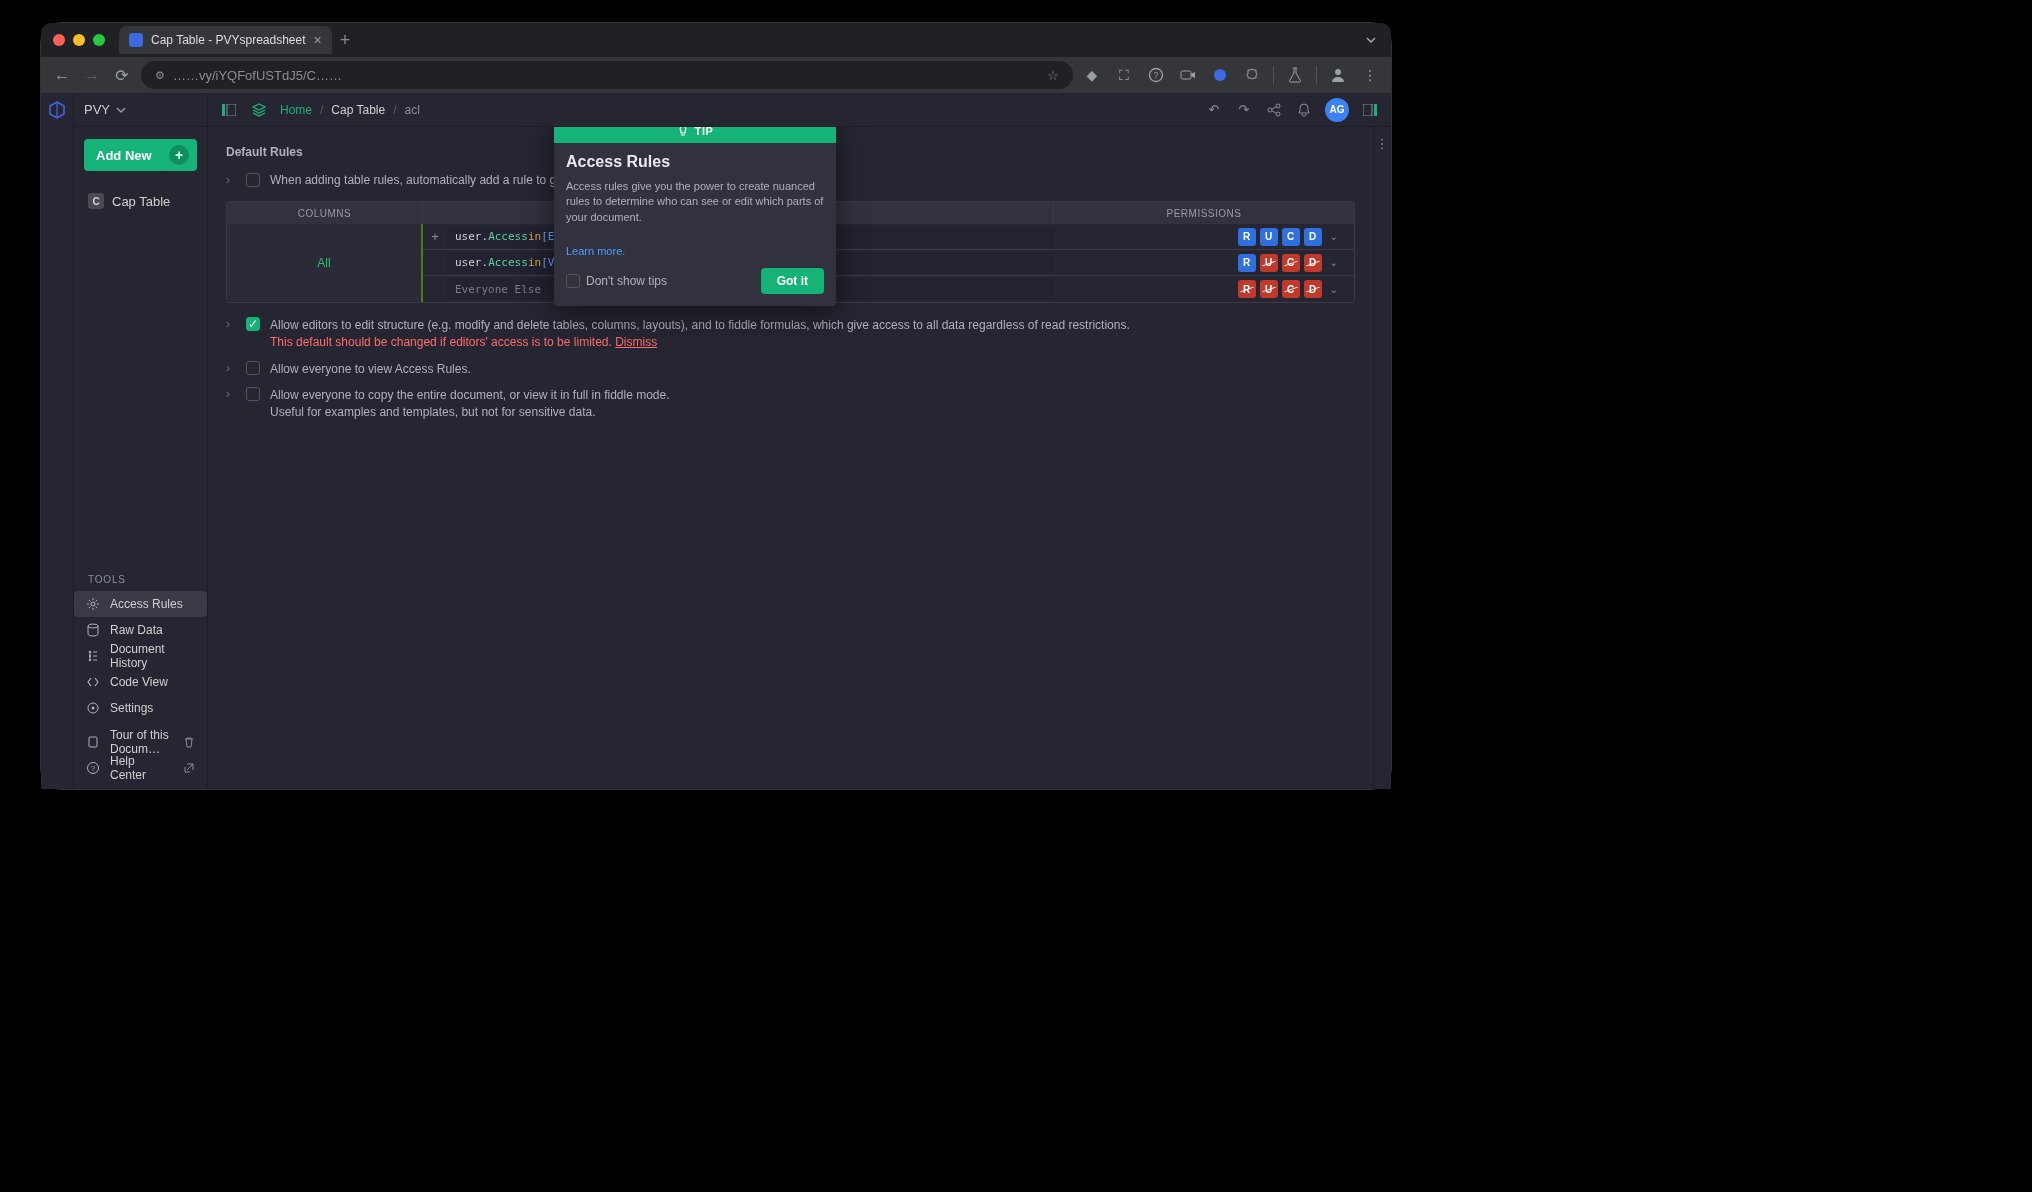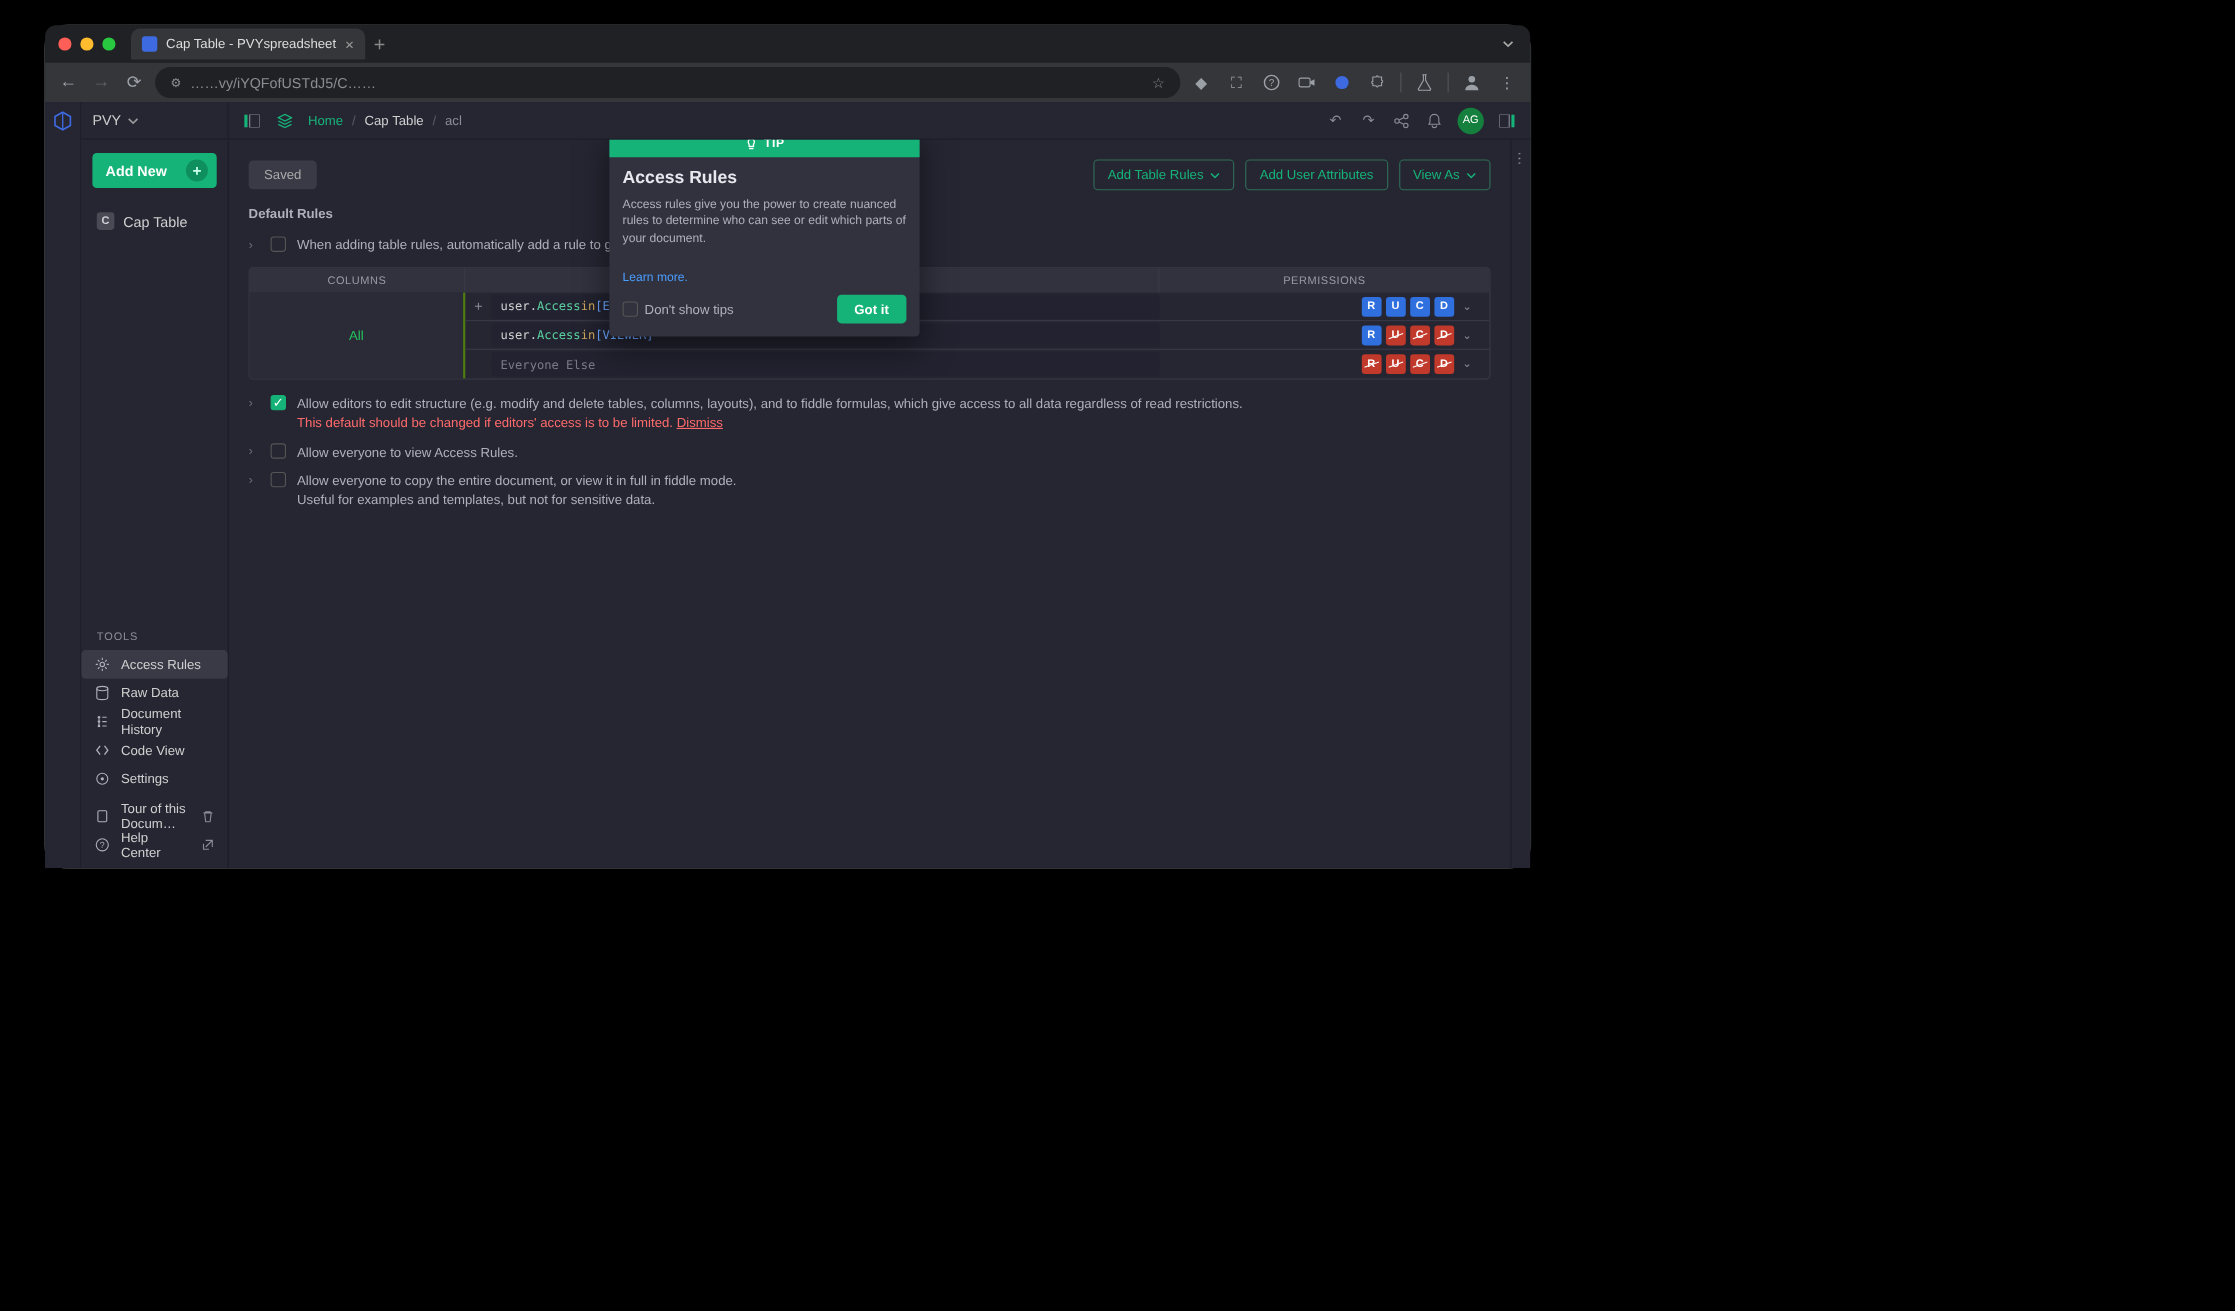--- a/index.html
+++ b/index.html
@@ -86,21 +86,21 @@
   .topbar {
     height:34px; border-bottom:1px solid #1d1d28;
     display:flex;align-items:center; padding:0 12px; gap:12px;
     background:#262633;
   }
   .crumbs{ display:flex;align-items:center;gap:8px;font-size:12px;color:#8a8d98;}
   .crumbs a{ color:#16b378; text-decoration:none;}
   .crumbs .sep{ color:#5a5a66;}
   .topbar .sp{ margin-left:auto; display:flex;align-items:center;gap:12px;}
   .top-ico{ color:#8a8d98;width:18px;height:18px;display:flex;align-items:center;justify-content:center;}
-  .avatar{ width:24px;height:24px;border-radius:50%;background:#15803d;color:#fff;display:flex;align-items:center;justify-content:center;font-size:10px;font-weight:400;}
+  .avatar{ width:24px;height:24px;border-radius:50%;background:#3b82f6;color:#fff;display:flex;align-items:center;justify-content:center;font-size:10px;font-weight:700;}
 
   .content{
     flex:1; display:flex; flex-direction:column; padding:18px; gap:14px; overflow:auto;
     position:relative;
   }
   .content-topbtns { display:flex; align-items:center; gap:10px; }
   .saved-btn{ background:#3a3a47;color:#aaa;border-radius:4px;padding:6px 14px;font-size:12px;}
   .content-topbtns .spacer{ flex:1; }
   .outline-btn{
     border:1px solid #2f6f57; color:#16b378; border-radius:4px; padding:6px 12px;
@@ -393,39 +393,20 @@
             <svg width="14" height="12" viewBox="0 0 14 12">
                 <rect x="0" y="0" width="9" height="12" fill="none" stroke="#8a8d98"></rect>
                 <rect x="11" y="0" width="3" height="12" fill="#16b378"></rect>
               </svg>
           </span>
         </div>
       </div>
 
       <div style="flex:1;display:flex;">
         <div class="content">
-          <div class="content-topbtns">
-            <div class="saved-btn">Saved</div>
-            <div class="spacer"></div>
-            <div class="outline-btn">
-              <span>Add Table Rules</span>
-              <svg width="9" height="9" viewBox="0 0 10 10">
-                  <path d="M1 3l4 4 4-4" fill="none" stroke="currentColor" stroke-width="1.5"></path>
-                </svg>
-            </div>
-            <div class="outline-btn">
-              <span>Add User Attributes</span>
-            </div>
-            <div class="outline-btn">
-              <span>View As</span>
-              <svg width="9" height="9" viewBox="0 0 10 10">
-                  <path d="M1 3l4 4 4-4" fill="none" stroke="currentColor" stroke-width="1.5"></path>
-                </svg>
-            </div>
-          </div>
 
           <div class="section-hdr">Default Rules</div>
           <div class="cb-row">
             <span class="chev">›</span>
             <span class="cb"></span>
             <span>When adding table rules, automatically add a rule to grant OWNER full access.</span>
           </div>
 
           <div class="rules-table">
             <div class="rules-header">

